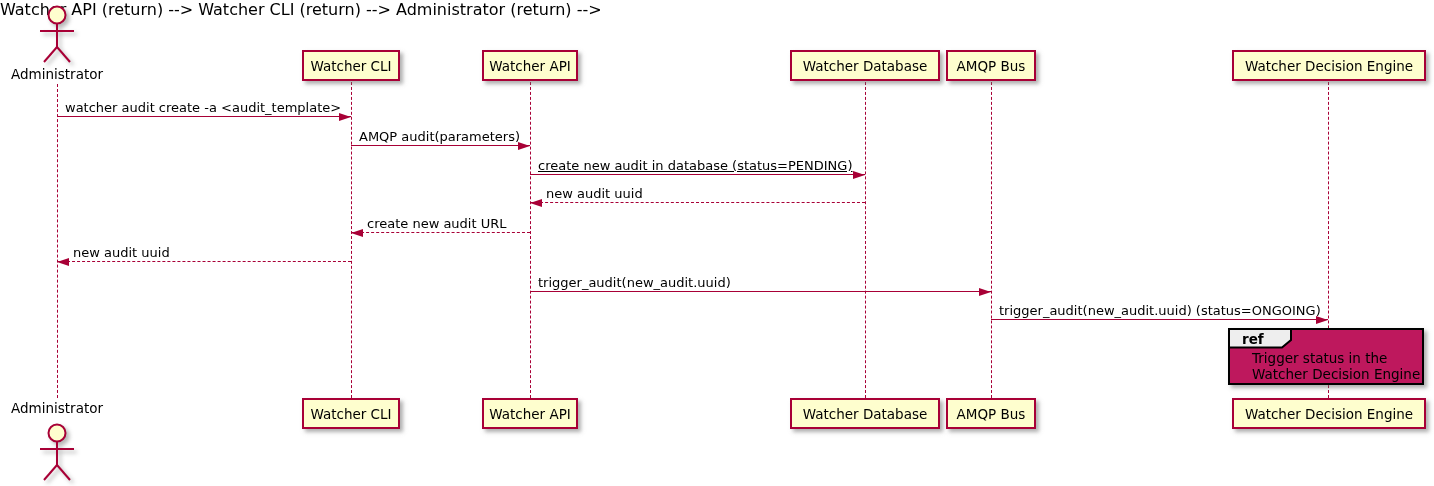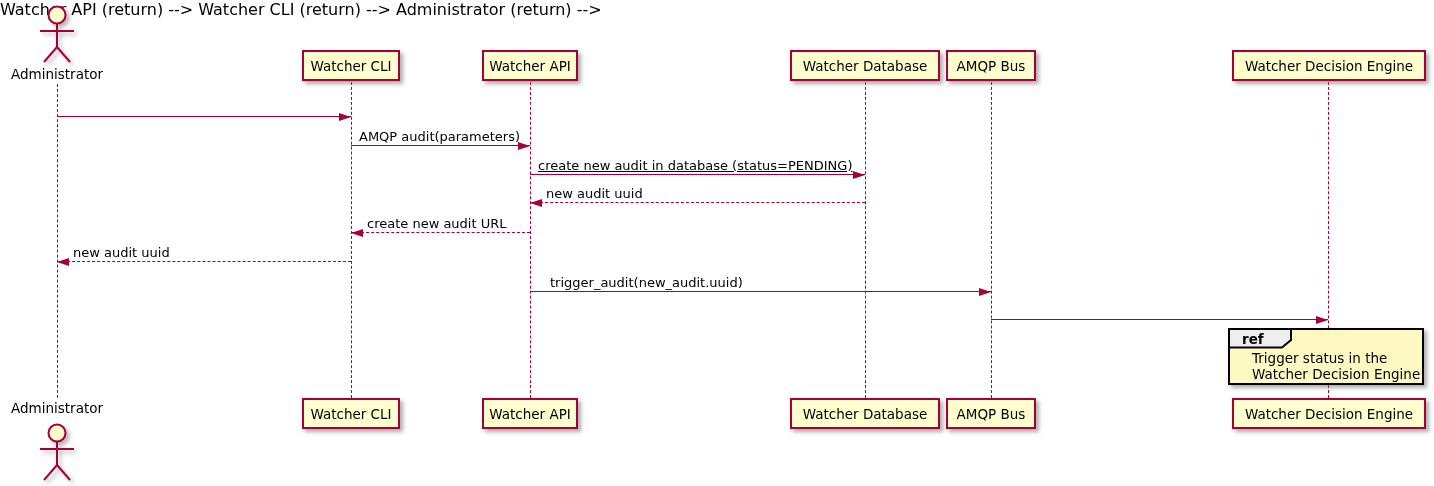--- a/index.html
+++ b/index.html
@@ -27,21 +27,21 @@
   .msg-line.dashed{border-top:1.5px dashed #A80036;}
   .arr{position:absolute;width:0;height:0;border-top:4.5px solid transparent;border-bottom:4.5px solid transparent;}
   .arr.right{border-left:12px solid #A80036;}
   .arr.left{border-right:12px solid #A80036;}
   .actor-label{
     position:absolute;font-size:13.5px;white-space:nowrap;transform:translateX(-50%);
   }
   .actor-svg{position:absolute;filter:drop-shadow(3px 3px 2px rgba(90,90,90,0.45));}
   #ref-box{
     position:absolute;left:1228px;top:328px;width:196px;height:57px;box-sizing:border-box;
-    background:#fef9c3;border:2px solid #000000;
+    background:#be185d;border:2px solid #000000;
     box-shadow:3px 3px 4px rgba(110,110,110,0.55);z-index:5;
   }
   #ref-keyword{
     position:absolute;left:12px;top:1px;font-size:13.5px;font-weight:bold;z-index:7;
   }
   #ref-header-shape{position:absolute;left:-2px;top:-2px;z-index:6;}
   .ref-line{position:absolute;left:22px;font-size:13.5px;white-space:nowrap;}
 </style>
 </head>
 <body>
@@ -104,20 +104,21 @@
       <span>Watcher Database</span>
     </div>
   <div class="pbox" style="left:946px;top:398px;width:90px;">
       <span>AMQP Bus</span>
     </div>
   <div class="pbox" style="left:1232px;top:398px;width:194px;">
       <span>Watcher Decision Engine</span>
     </div>
 
   
+  <div class="msg-label" style="left:65px;top:100px;">watcher audit create -a &lt;audit_template&gt;</div>
   <div class="msg-line solid" style="left:57px;top:116px;width:294px;"></div>
   <div class="arr right" style="left:339px;top:112.5px;"></div>
 
   
   <div class="msg-label" style="left:359px;top:129px;">AMQP audit(parameters)</div>
   <div class="msg-line solid" style="left:351px;top:145px;width:179px;"></div>
   <div class="arr right" style="left:518px;top:141.5px;"></div>
 
   
   <div class="msg-label" style="left:538px;top:158px;text-decoration:underline;">create new audit in database (status=PENDING)</div>
@@ -133,25 +134,26 @@
   <div class="msg-label" style="left:367px;top:216px;">create new audit URL</div>
   <div class="msg-line dashed" style="left:351px;top:232px;width:179px;"></div>
   <div class="arr left" style="left:351px;top:228.5px;"></div>
 
    Administrator (return) --&gt;
   <div class="msg-label" style="left:73px;top:245px;">new audit uuid</div>
   <div class="msg-line dashed" style="left:57px;top:261px;width:294px;"></div>
   <div class="arr left" style="left:57px;top:257.5px;"></div>
 
   
-  <div class="msg-label" style="left:538px;top:275px;margin-left:12px;">trigger_audit(new_audit.uuid)</div>
+  <div class="msg-label" style="left:538px;top:275px;">trigger_audit(new_audit.uuid)</div>
   <div class="msg-line solid" style="left:530px;top:291px;width:461px;"></div>
   <div class="arr right" style="left:979px;top:287.5px;"></div>
 
   
+  <div class="msg-label" style="left:999px;top:303px;">trigger_audit(new_audit.uuid) (status=ONGOING)</div>
   <div class="msg-line solid" style="left:991px;top:319px;width:337px;"></div>
   <div class="arr right" style="left:1316px;top:315.5px;"></div>
 
   
   <div id="ref-box">
     <svg id="ref-header-shape" width="72" height="21" viewBox="0 0 72 21">
       <polygon points="1,1 63,1 63,12 54,19.5 1,19.5" fill="#EEEEEE" stroke="#000000" stroke-width="2"></polygon>
     </svg>
     <span id="ref-keyword">ref</span>
     <div class="ref-line" style="top:20px;">Trigger status in the</div>

